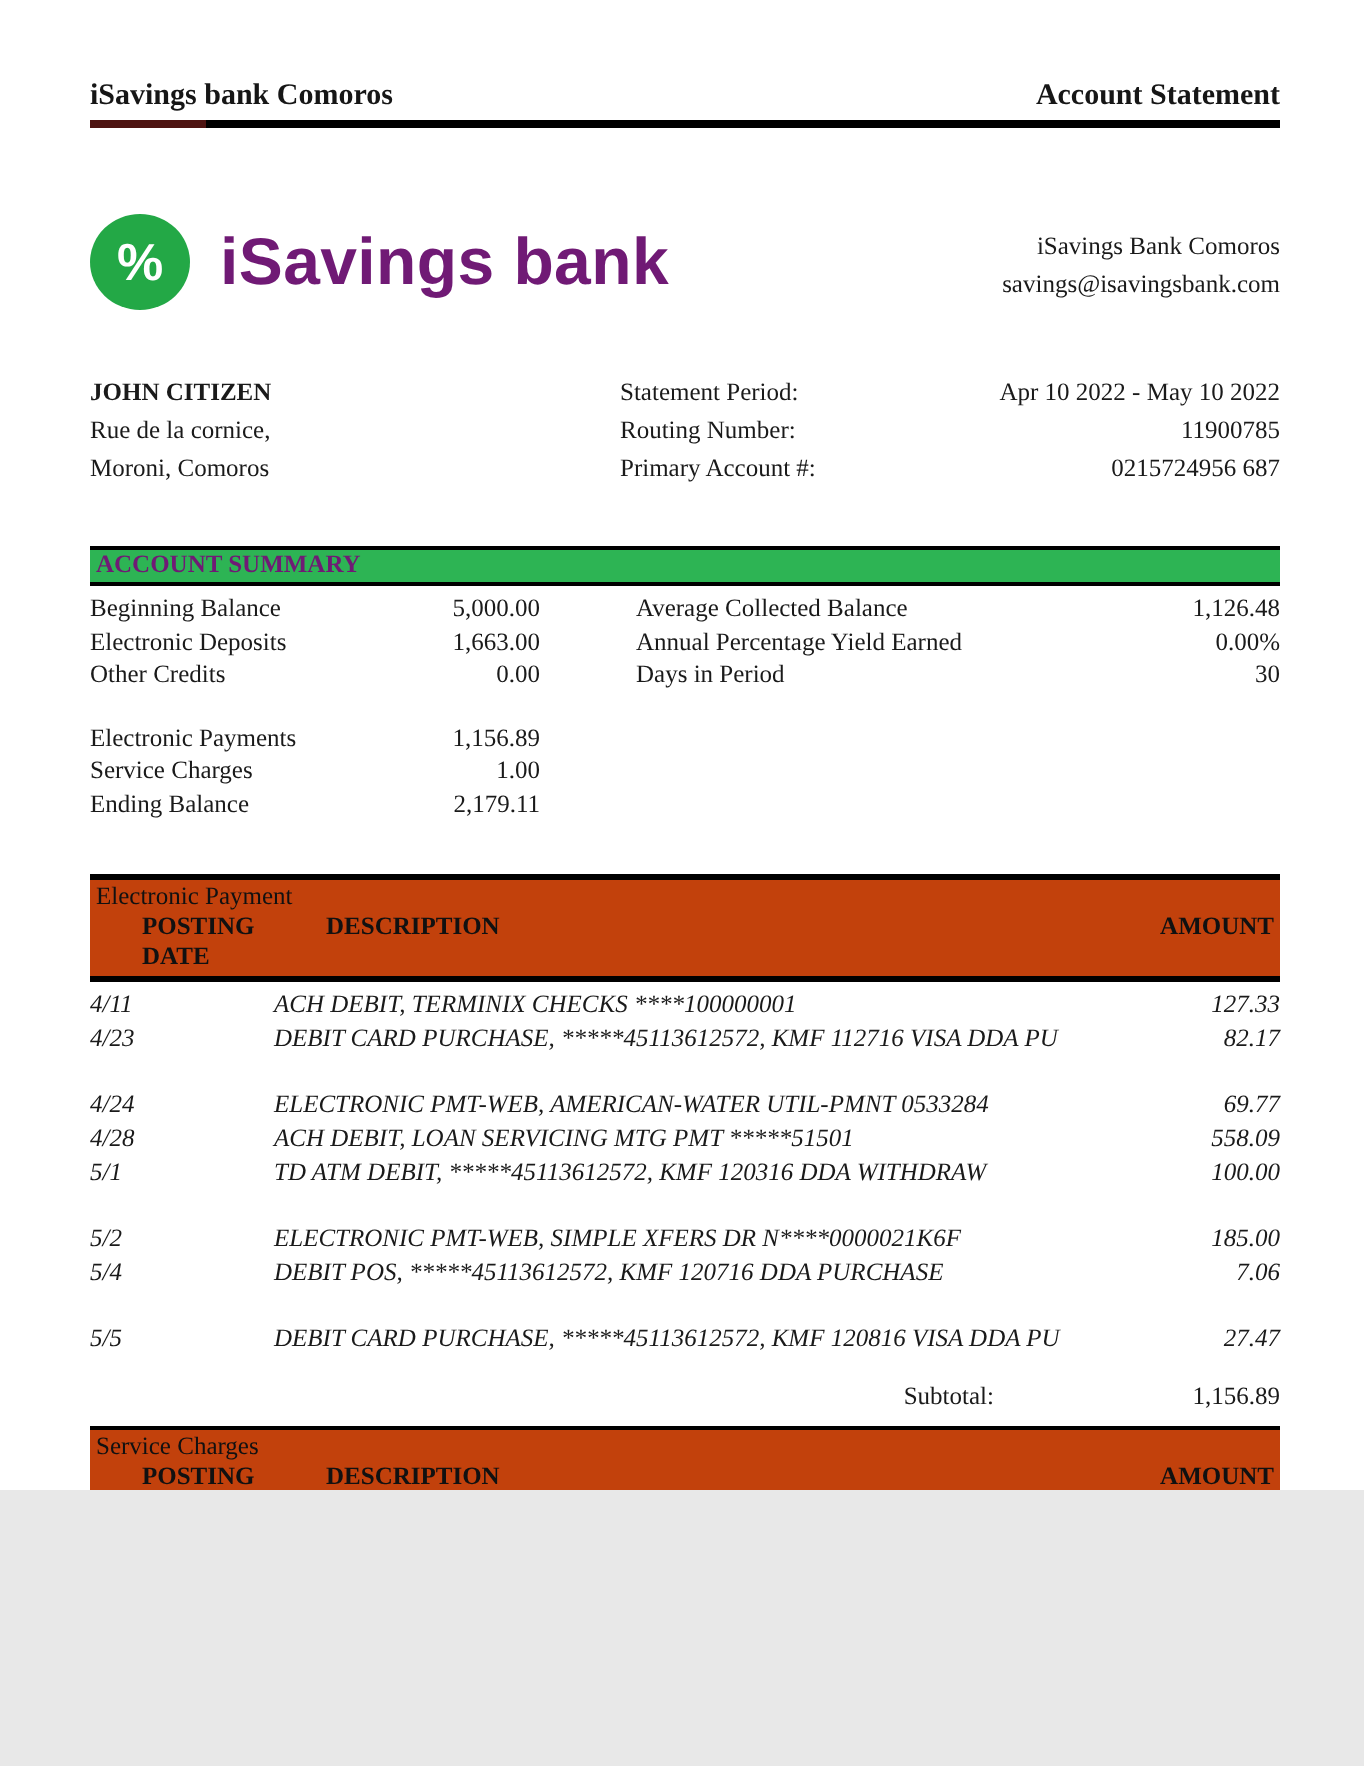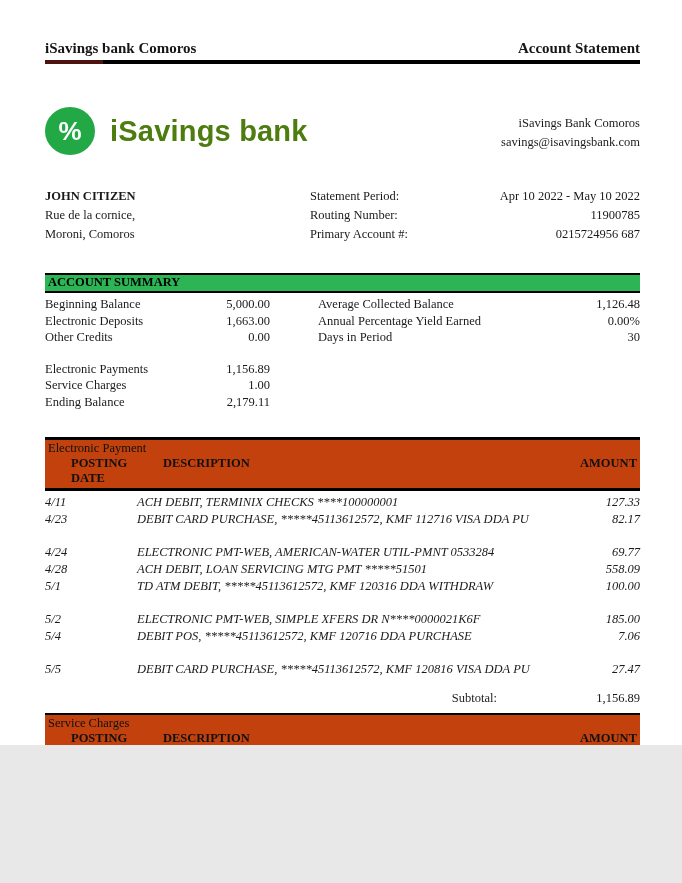--- a/index.html
+++ b/index.html
@@ -32,39 +32,39 @@
   .brand-left { display: flex; align-items: center; }
   .logo-circle {
     width: 50px; height: 48px; border-radius: 50%;
     background: #23a846; color: #fff;
     display: flex; align-items: center; justify-content: center;
     font-family: "Liberation Sans", sans-serif; font-weight: bold; font-size: 26px;
   }
   .logo-text {
     margin-left: 15px;
     font-family: "Liberation Sans", sans-serif; font-weight: bold;
-    font-size: 29px; color: #4d7c0f; letter-spacing: 0.2px;
+    font-size: 33px; color: #701a75; letter-spacing: 0.2px;
   }
   .brand-contact { text-align: right; font-size: 12.5px; line-height: 1.55; padding-top: 7px; }
 
   
   .info-row { display: flex; margin-top: 32px; font-size: 12.5px; }
   .customer { width: 265px; line-height: 1.5; }
   .customer-name { font-weight: bold; }
   .stmt-info { flex: 1; }
   .stmt-info-row { display: flex; justify-content: space-between; line-height: 1.5; text-align: center; }
 
   
   .summary-section { margin-top: 30px; }
   .rule-thin { height: 2px; background: #000; }
   .rule-mid { height: 2.5px; background: #000; }
   .rule-thick { height: 3px; background: #000; }
   .green-bar {
     background: #2db454; font-weight: bold; font-size: 12.5px;
-    padding: 0 3px; height: 16px; line-height: 15px; color: #000000;
+    padding: 0 3px; height: 16px; line-height: 15px; color: #701a75;
   }
   .summary-body { display: flex; margin-top: 3px; font-size: 12.5px; }
   .sum-left { width: 225px; }
   .sum-right { flex: 1; margin-left: 48px; }
   .sum-row { display: flex; justify-content: space-between; line-height: 16.5px; }
   .sum-left-2 { width: 225px; margin-top: 15px; font-size: 12.5px; }
 
   
   .table-section { margin-top: 27px; }
   .table-green { background: #c2410c; padding: 1px 3px 2px; color: #111; }

